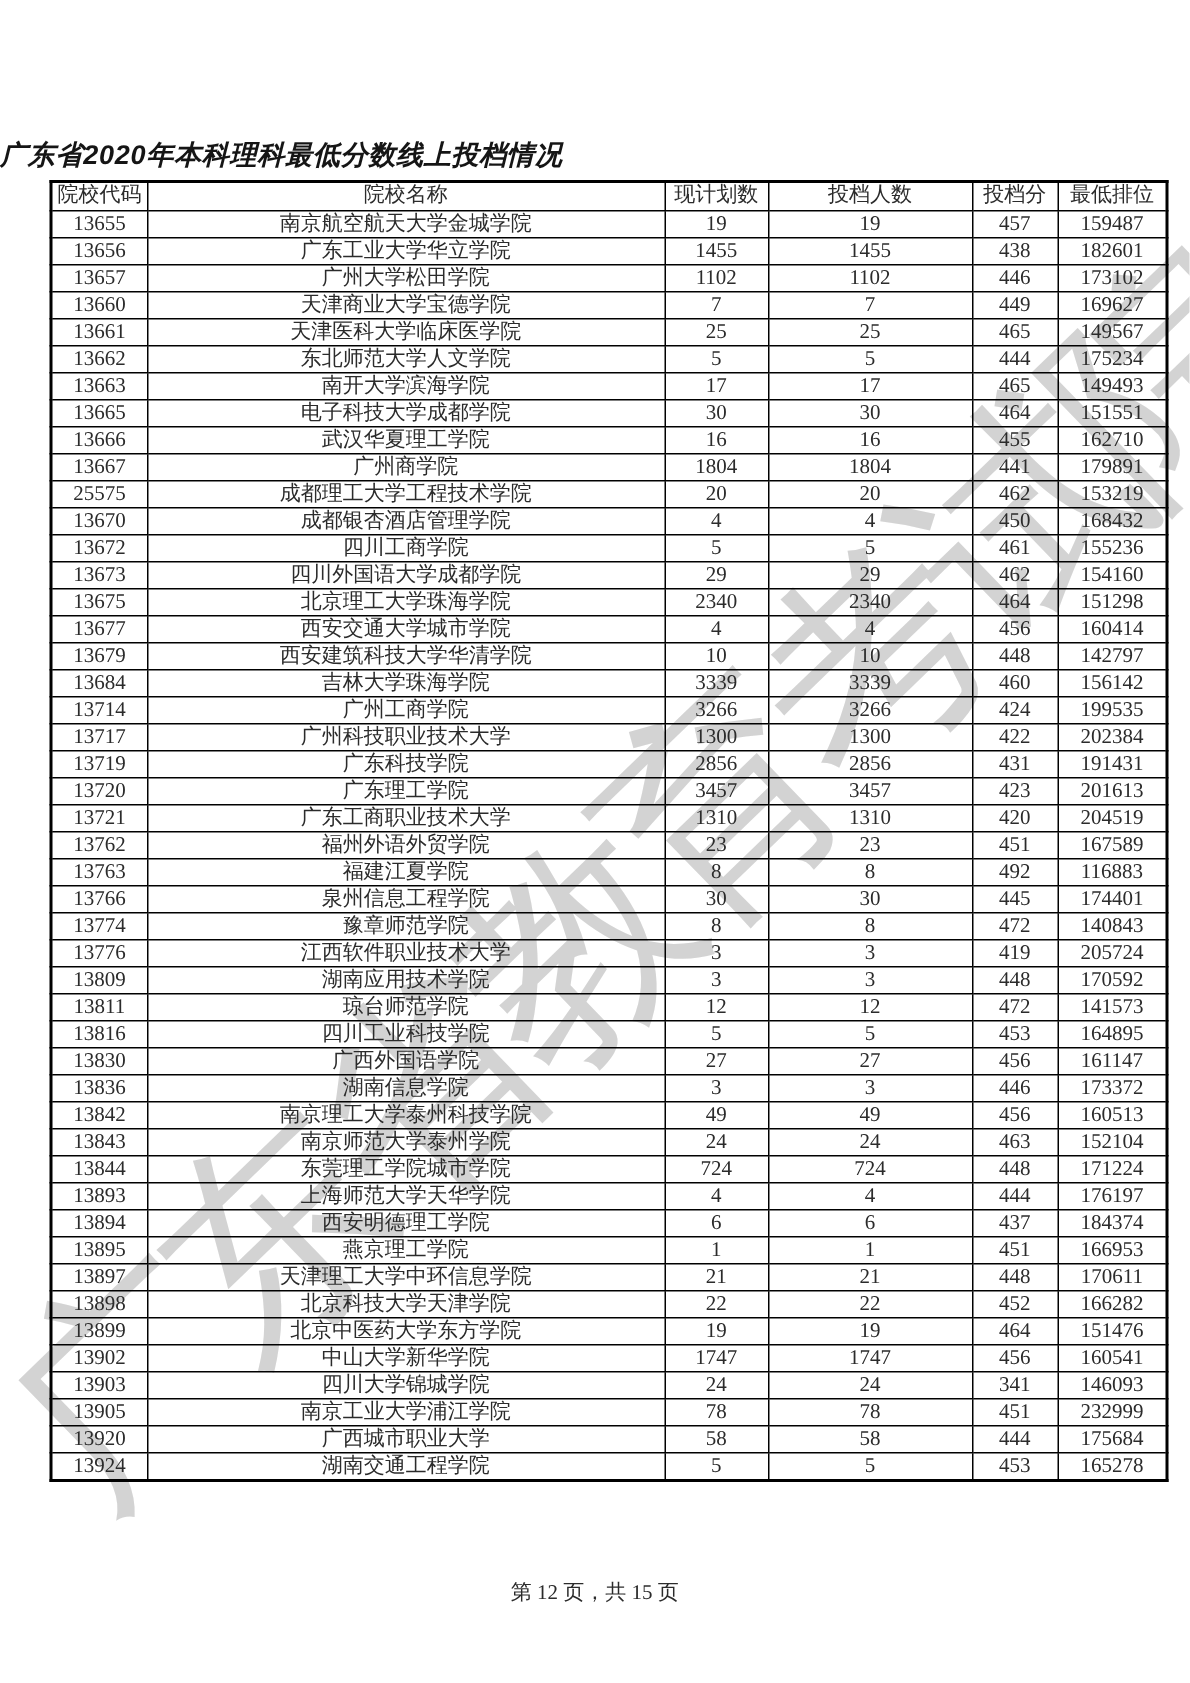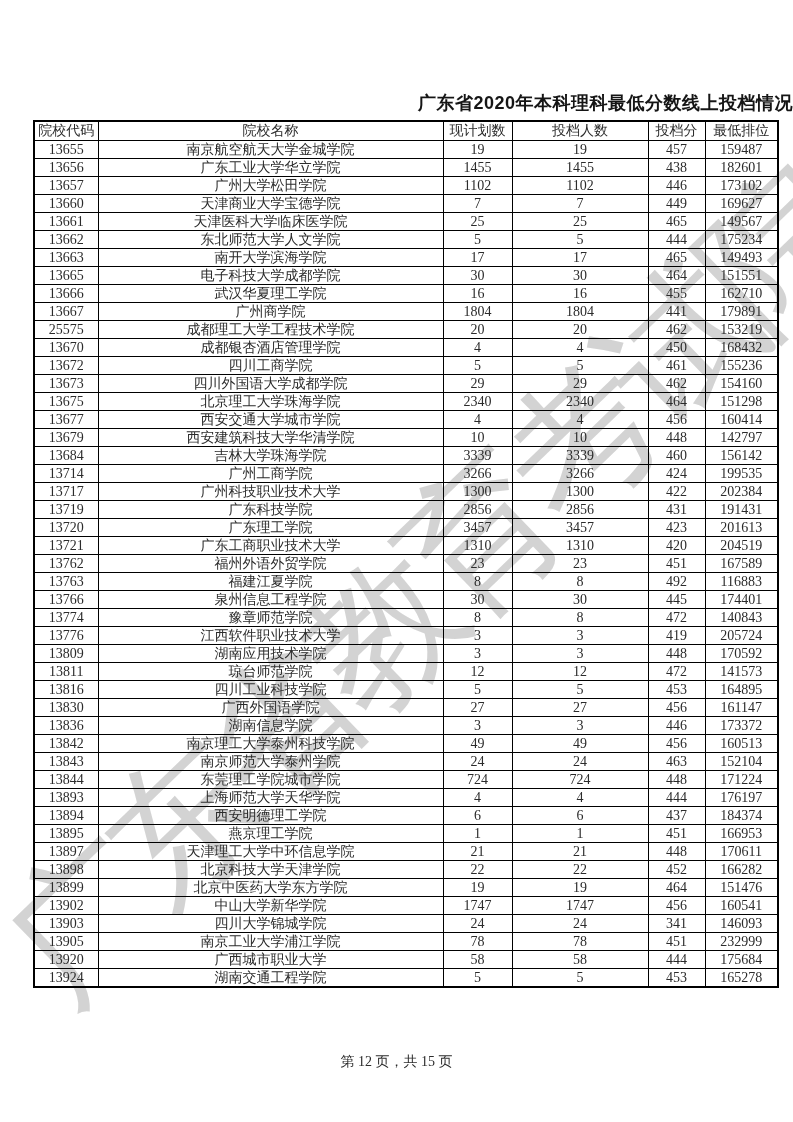--- a/index.html
+++ b/index.html
@@ -11,23 +11,23 @@
   .watermark{
     position:absolute;left:430px;top:590px;
     transform:translate(-50%,-50%) rotate(-44deg);
     transform-origin:center center;
     font-size:150px;letter-spacing:-12px;white-space:nowrap;
     color:#c9c9c9;opacity:0.8;z-index:0;user-select:none;
     font-family:"Liberation Serif","DejaVu Serif",serif;
   }
   .title{
     position:absolute;top:93px;left:0;width:100%;margin:0;
-    text-align:right;font-size:18px;line-height:20px;font-weight:bold;
+    text-align:left;font-size:18px;line-height:20px;font-weight:bold;
     font-family:"Liberation Sans","DejaVu Sans",sans-serif;color:#151515;
-    letter-spacing:0.5px;z-index:2;
+    letter-spacing:0.5px;z-index:2;font-style:italic;
   }
   table.score-table{
     position:absolute;left:33px;top:120px;width:744px;
     border-collapse:collapse;table-layout:fixed;z-index:1;
     border:2px solid #000;background:transparent;
   }
   .score-table th,.score-table td{
     border:1px solid #000;padding:0;height:17px;line-height:17px;
     text-align:center;font-weight:normal;font-size:14px;
     overflow:hidden;white-space:nowrap;color:#2b2b2b;

